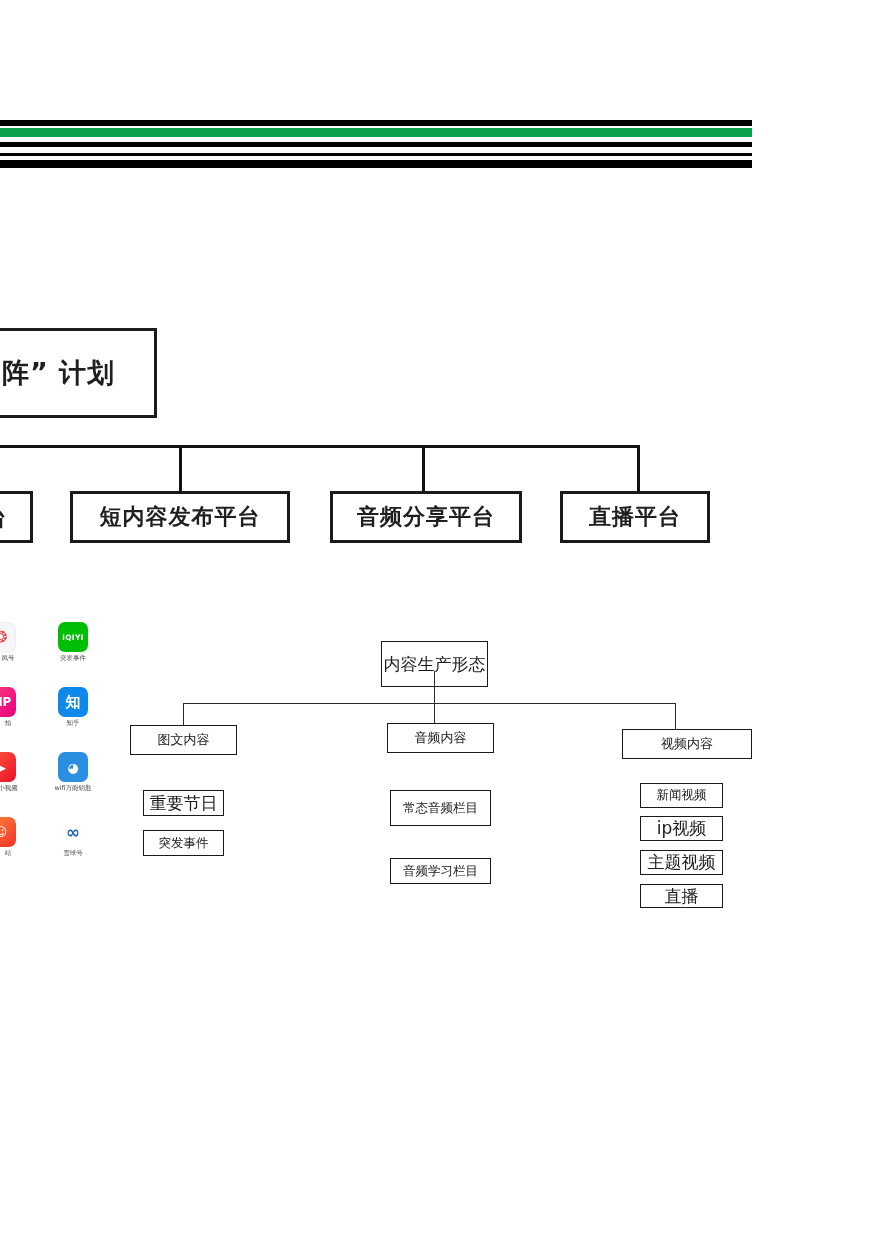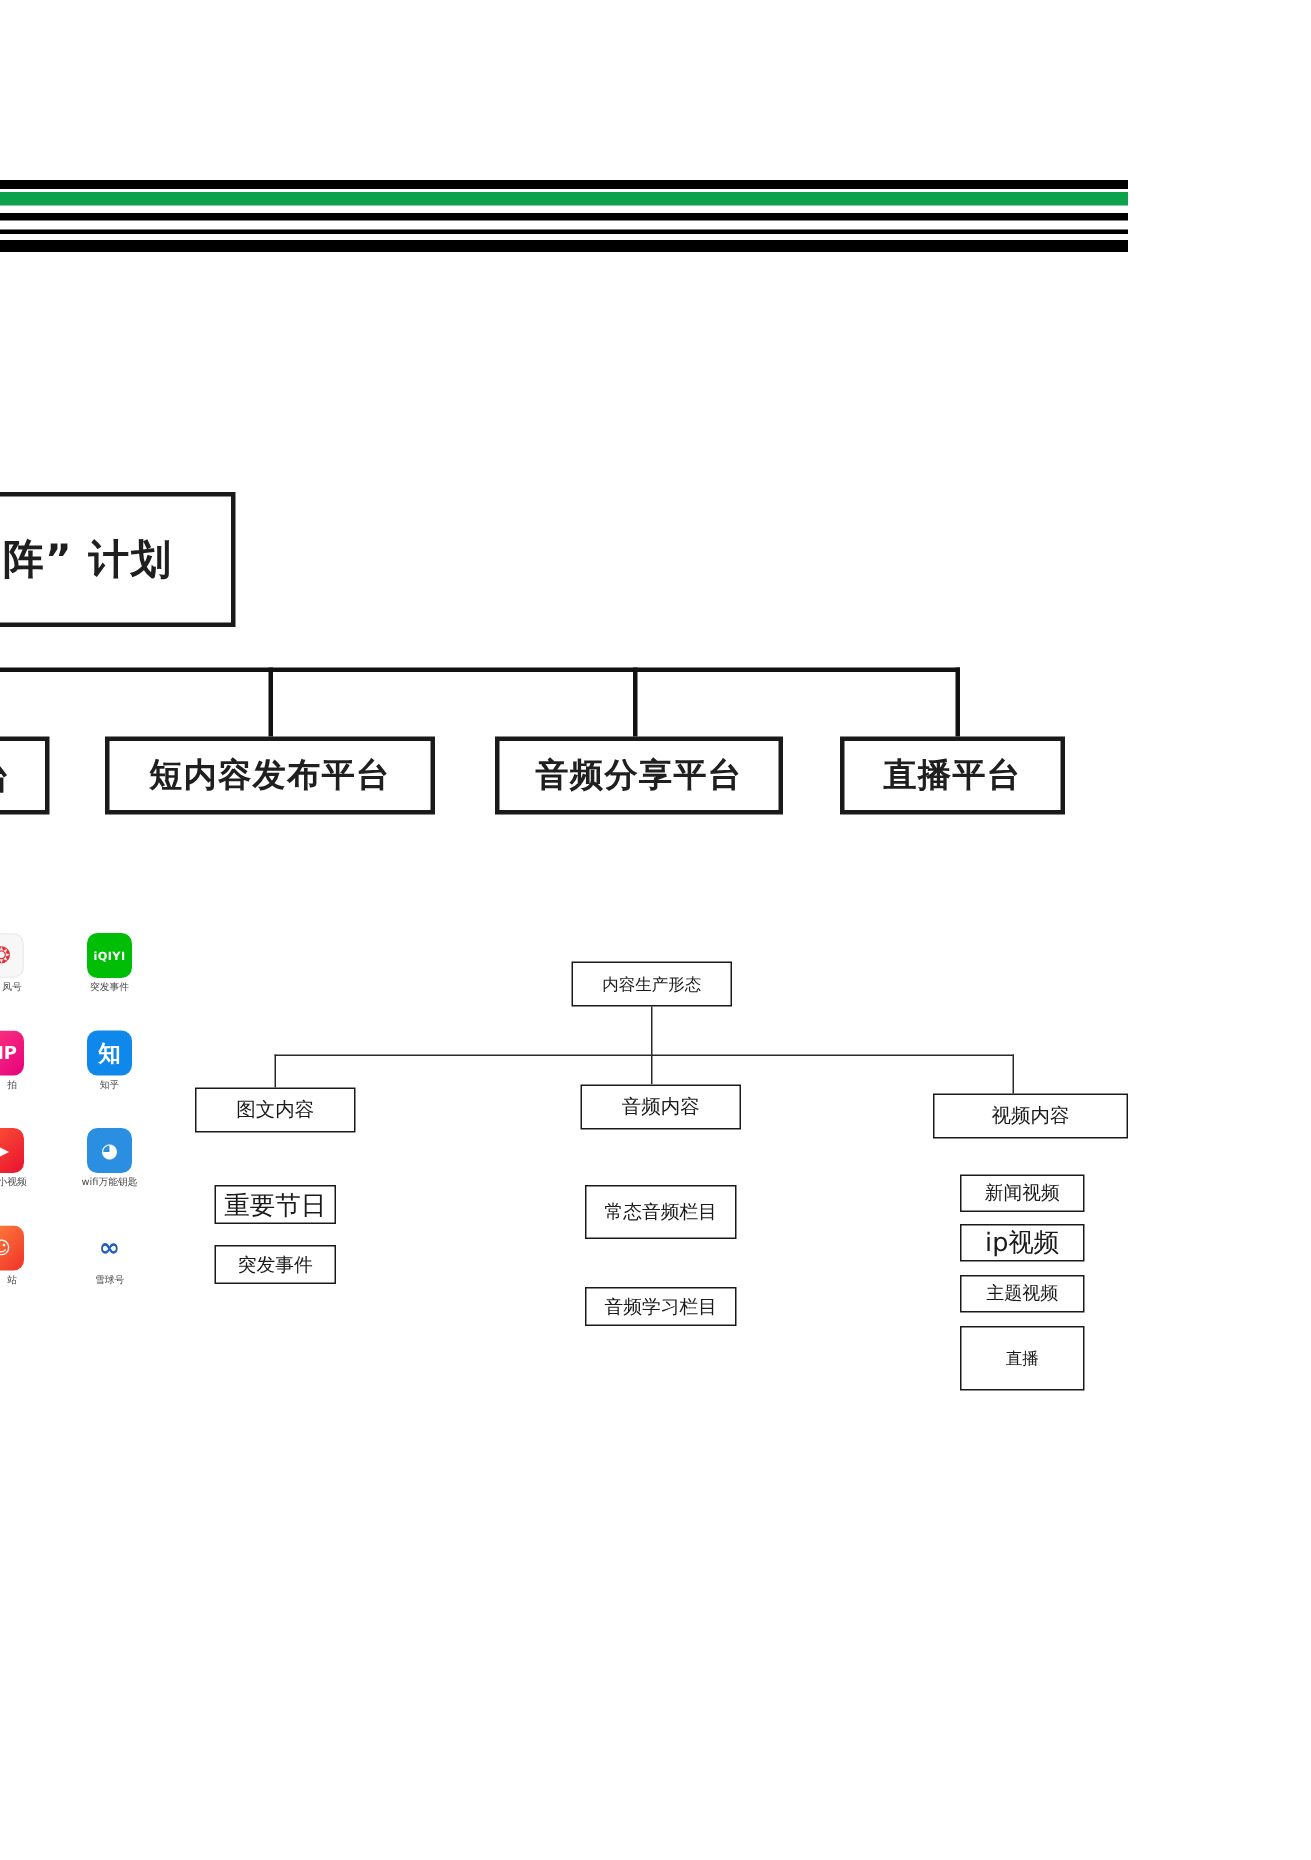--- a/index.html
+++ b/index.html
@@ -161,21 +161,21 @@
     <div class="app-icon-label">wifi万能钥匙</div>
   </div>
 
   <div class="app-icon-cell" style="left:51px;top:817px;">
     <div class="app-icon-glyph" style="background:#FFFFFF;color:#1E5FBF;font-size:17px;">∞</div>
     <div class="app-icon-label">雪球号</div>
   </div>
 
 </div>
 
-<div class="node light" style="left:381px;top:641px;width:107px;height:30px;font-size:11px;font-family:Liberation Serif, serif;">
+<div class="node light" style="left:381px;top:641px;width:107px;height:46px;font-size:17px;font-family:Liberation Serif, serif;">
   <span>内容生产形态</span>
 </div>
 
 <div class="edge thin v" style="left:434px;top:671px;height:33px;"></div>
 <div class="edge thin h" style="left:183px;top:703px;width:493px;"></div>
 
 <div class="edge thin v" style="left:183px;top:703px;height:23px;"></div>
 <div class="edge thin v" style="left:434px;top:703px;height:20px;"></div>
 <div class="edge thin v" style="left:675px;top:703px;height:27px;"></div>
 
@@ -201,18 +201,18 @@
 
 <div class="node light" style="left:622px;top:729px;width:130px;height:30px;font-size:13px;">
   <span>视频内容</span>
 </div>
 <div class="node light" style="left:640px;top:783px;width:83px;height:25px;font-size:12.5px;">
   <span>新闻视频</span>
 </div>
 <div class="node light" style="left:640px;top:816px;width:83px;height:25px;font-size:17px;">
   <span>ip视频</span>
 </div>
-<div class="node light" style="left:640px;top:850px;width:83px;height:25px;font-size:12px;">
+<div class="node light" style="left:640px;top:850px;width:83px;height:25px;font-size:17px;">
   <span>主题视频</span>
 </div>
-<div class="node light" style="left:640px;top:884px;width:83px;height:43px;font-size:11px;">
+<div class="node light" style="left:640px;top:884px;width:83px;height:24px;font-size:17px;">
   <span>直播</span>
 </div>
 
 </body></html>

